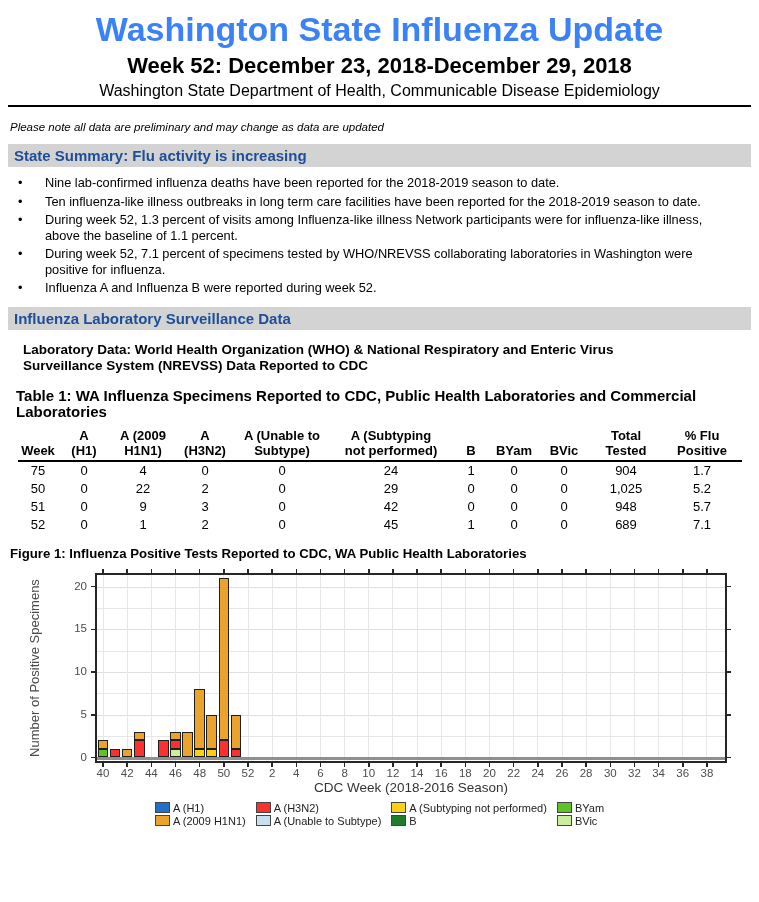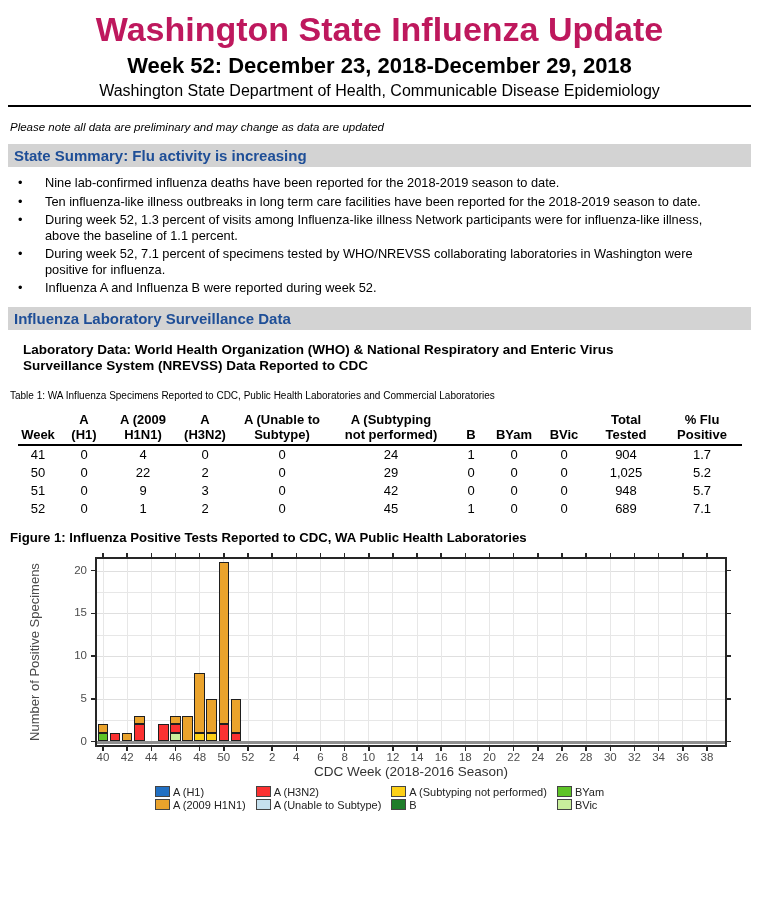--- a/index.html
+++ b/index.html
@@ -1,29 +1,29 @@
 <!DOCTYPE html>
 <html><head>
 <meta charset="utf-8">
 <style>
   html,body{margin:0;padding:0;background:#fff;}
   body{width:759px;height:902px;overflow:hidden;font-family:"Liberation Sans",sans-serif;color:#000;}
   .page{position:relative;width:759px;height:902px;}
-  .title{margin:10px 8px 0;text-align:center;font-size:34px;font-weight:bold;color:#be185d;letter-spacing:0;}
+  .title{margin:10px 8px 0;text-align:center;font-size:34px;font-weight:bold;color:#3b82f6;letter-spacing:0;}
   .subtitle{margin:4px 8px 0;text-align:center;font-size:22px;font-weight:bold;color:#000;}
   .dept{margin:3px 8px 0;text-align:center;font-size:16px;color:#000;}
   .rule{border:none;border-top:2px solid #000;margin:5px 8px 0;}
   .note{margin:14px 0 0 10px;font-size:11.5px;font-style:italic;color:#000;}
   .section-bar{margin:11px 8px 0;background:#d3d3d3;padding:3px 6px;font-size:15px;font-weight:bold;color:#1e4e97;}
   ul.bullets{margin:8px 20px 0 18px;padding:0;list-style:none;}
   ul.bullets li{position:relative;padding-left:27px;font-size:12.8px;line-height:15.5px;margin-bottom:3px;}
   ul.bullets li::before{content:"\2022";position:absolute;left:0;top:0;}
   .subhead{margin:12px 23px 0;font-size:13.5px;font-weight:bold;max-width:670px;line-height:16px;}
   .para{margin:4px 10px 0;font-size:13.2px;line-height:16px;max-width:706px;}
-  .tbl-title{margin:14px 10px 0;font-size:10px;font-weight:normal;max-width:690px;line-height:16px;}
+  .tbl-title{margin:14px 16px 0;font-size:15px;font-weight:bold;max-width:690px;line-height:16px;}
   table.t1{margin:8px 0 0 18px;border-collapse:collapse;table-layout:fixed;width:724px;font-size:13px;}
   table.t1 th{font-weight:bold;vertical-align:bottom;text-align:center;white-space:pre-line;line-height:15px;padding:0 0 2px;border-bottom:2px solid #000;}
   table.t1 td{text-align:center;padding:1.5px 0;line-height:15px;}
   .fig-title{margin:12px 10px 0;font-size:13.2px;font-weight:bold;}
   .chart{position:relative;margin-top:4px;width:759px;height:282px;}
   .plot{position:absolute;left:95px;top:8px;width:632px;height:190px;border:2px solid #262626;box-sizing:border-box;background:#fff;}
   .gl{position:absolute;background:#e7e7e7;}
   .gl.major{background:#dfdfdf;}
   .zero{position:absolute;background:#8f8f8f;}
   .tick{position:absolute;background:#262626;}
@@ -96,21 +96,21 @@
           <th>BYam</th>
           <th>BVic</th>
           <th>Total
 Tested</th>
           <th>% Flu
 Positive</th>
         </tr>
       </thead>
       <tbody>
         <tr>
-          <td>41</td>
+          <td>75</td>
           <td>0</td>
           <td>4</td>
           <td>0</td>
           <td>0</td>
           <td>24</td>
           <td>1</td>
           <td>0</td>
           <td>0</td>
           <td>904</td>
           <td>1.7</td>

